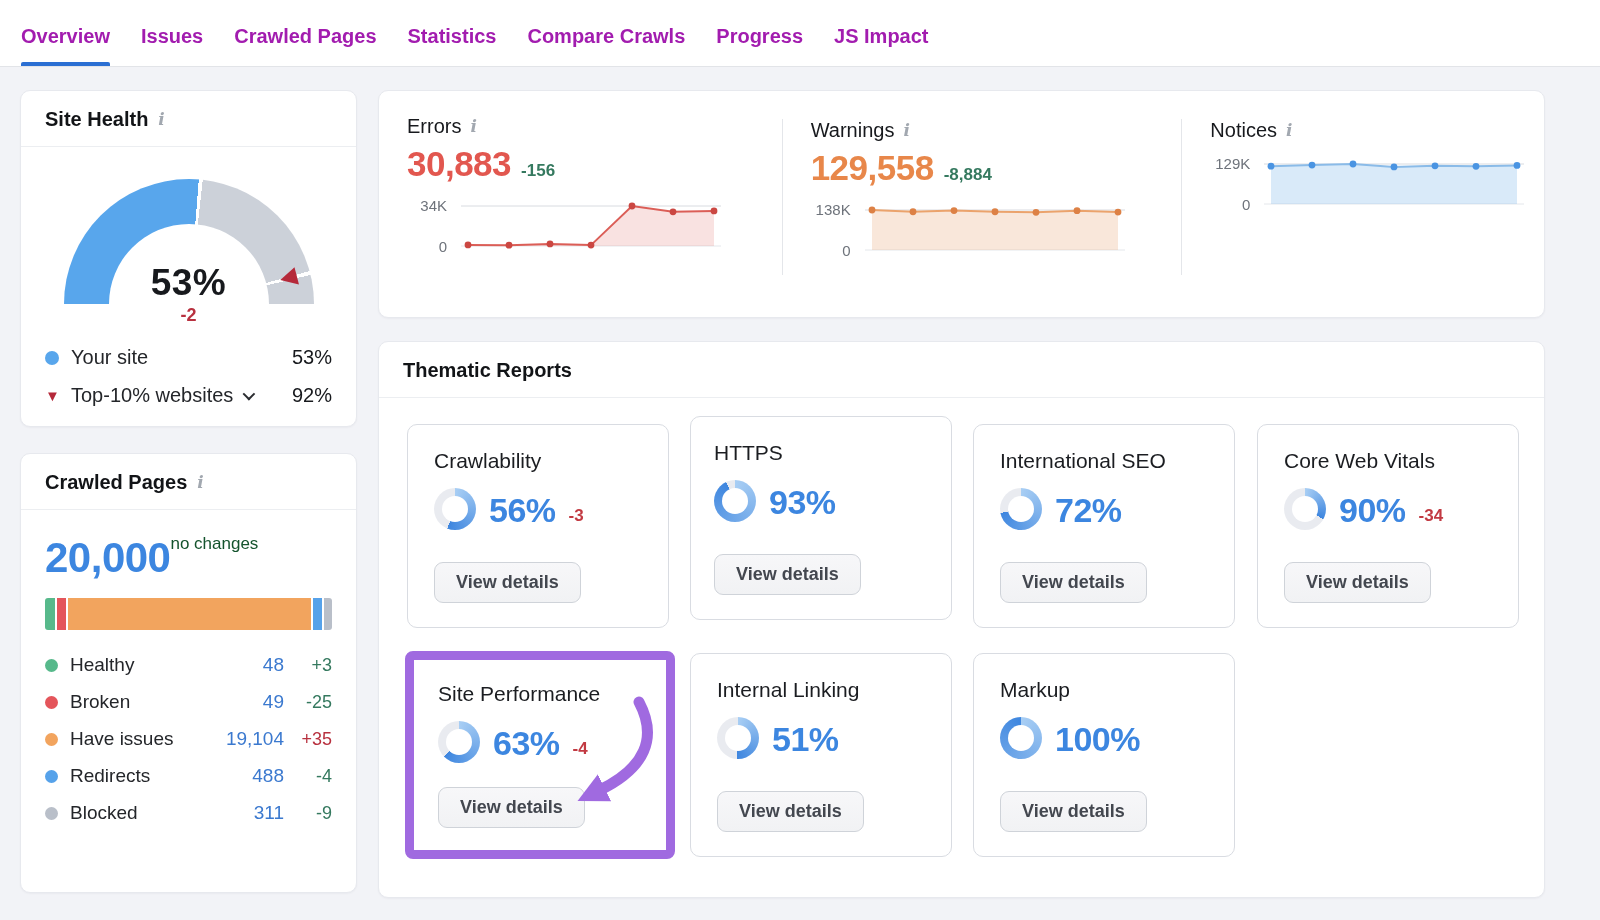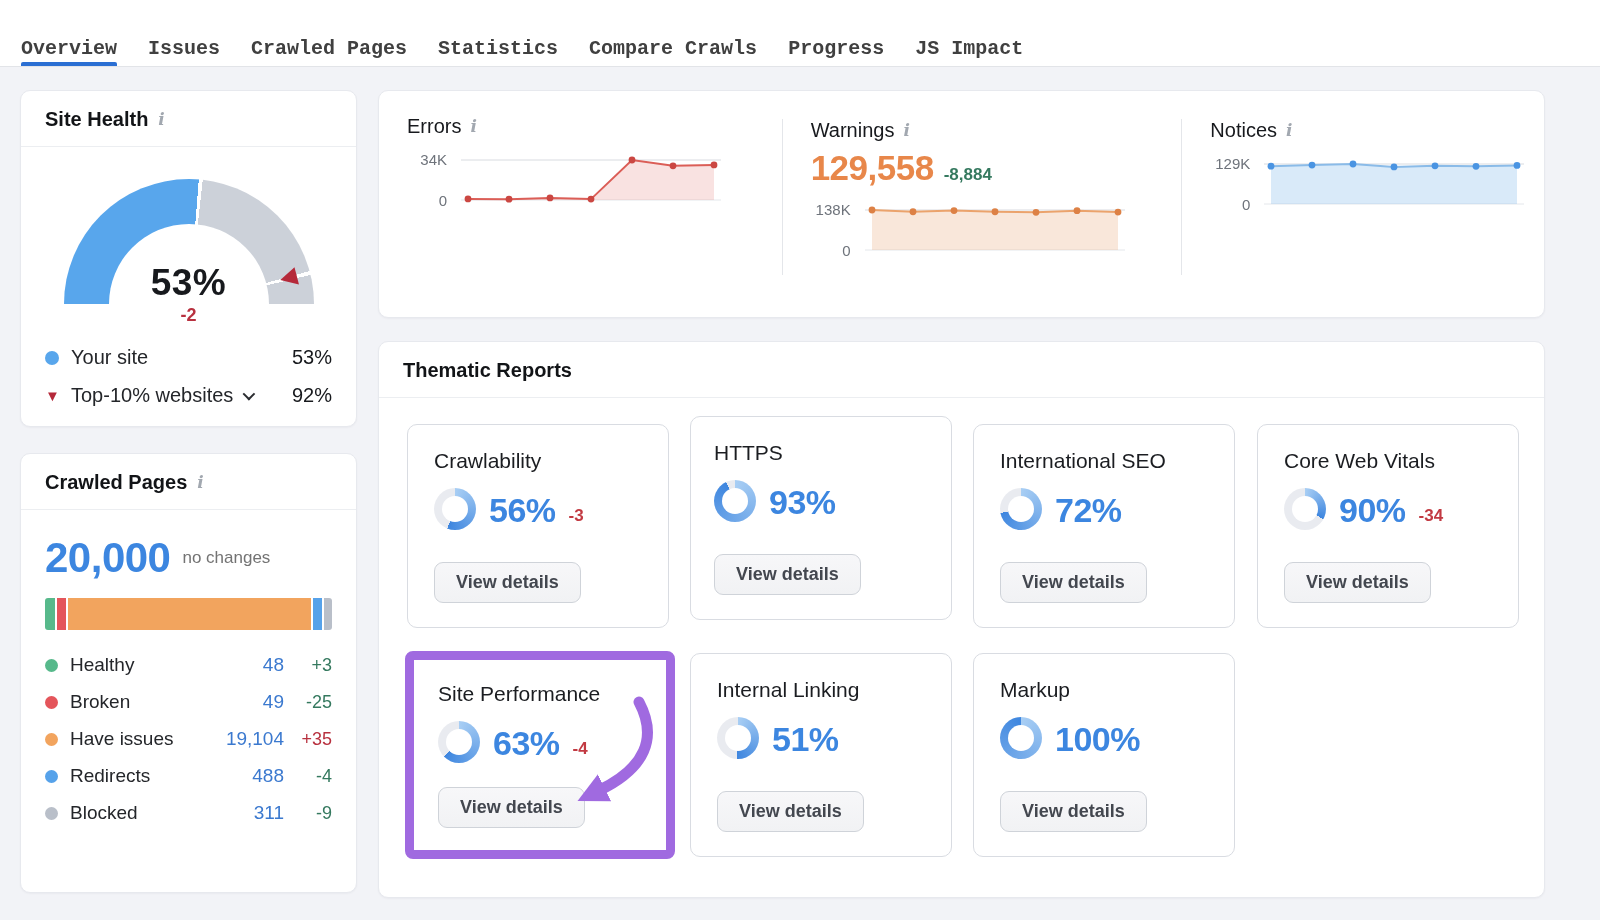--- a/index.html
+++ b/index.html
@@ -11,22 +11,22 @@
     position:relative;
     overflow:hidden;
   }
   
   .topnav {
     position:absolute; left:0; top:0; width:1600px; height:67px;
     background:#ffffff; border-bottom:1px solid #e2e4e8;
     display:flex; align-items:flex-end; padding-left:21px; gap:31px;
   }
   .tab {
-    font-size:20px; font-weight:700; color:#404040;
-    padding-bottom:6px; cursor:pointer; position:relative; white-space:nowrap;font-family:Liberation Mono, monospace;
+    font-size:20px; font-weight:700; color:#a21caf;
+    padding-bottom:18px; cursor:pointer; position:relative; white-space:nowrap;
   }
   .tab.active::after {
     content:""; position:absolute; left:0; right:0; bottom:0; height:4px;
     background:#2b6fd3; border-radius:2px 2px 0 0;
   }
   
   .card {
     position:absolute; background:#ffffff; border:1px solid #e7e9ee;
     border-radius:10px; box-shadow:0 1px 2px rgba(20,30,50,.04);
   }
@@ -55,23 +55,23 @@
   .sh-row { display:flex; align-items:center; font-size:20px; color:#24262a; margin-bottom:15px; cursor:default; }
   .sh-row .lg-marker { width:14px; margin-right:12px; display:inline-flex; align-items:center; }
   .dot { width:14px; height:14px; border-radius:50%; display:inline-block; }
   .tri-down { font-size:15px; color:#b5293a; line-height:1; }
   .chev { width:9px; height:9px; border-right:2.4px solid #2a2c30; border-bottom:2.4px solid #2a2c30;
     transform:rotate(45deg) translateY(-2px); display:inline-block; margin-left:10px; cursor:pointer; }
   .sh-val { margin-left:auto; font-size:20px; color:#17191d; }
   
   #crawled-pages { left:20px; top:453px; width:337px; height:440px; }
   .cp-body { padding:24px 24px 0 24px; }
-  .cp-total-row { display:flex; align-items:center; gap:12px; }
+  .cp-total-row { display:flex; align-items:flex-start; }
   .cp-total { font-size:42px; font-weight:700; color:#3c86e0; letter-spacing:-.5px; }
-  .cp-sub { font-size:17px; color:#737373; }
+  .cp-sub { font-size:17px; color:#14532d; }
   .cp-bar { margin-top:16px; height:32px; display:flex; gap:2px; border-radius:3px; overflow:hidden; }
   .cp-bar span { height:100%; display:block; }
   .cp-legend { margin-top:24px; }
   .cp-row { display:flex; align-items:center; font-size:19px; color:#24262a; margin-bottom:15px; }
   .cp-row .dot { width:13px; height:13px; margin-right:12px; }
   .cp-count { margin-left:auto; color:#3b79cf; }
   .cp-change { width:48px; text-align:right; font-size:18px; }
   
   #metrics-panel { left:378px; top:90px; width:1167px; height:228px; display:flex; }
   .metric { padding:24px 0 0 28px; }
@@ -213,20 +213,24 @@
       </div>
   </div>
 </section>
 
 <section class="card" id="metrics-panel">
   <div class="metric m0">
     <div class="metric-label">
       <span>Errors</span>
       <span class="info-i">i</span>
     </div>
+    <div class="metric-value-row">
+      <span class="metric-value" style="color: rgb(226, 87, 79);">30,883</span>
+      <span class="metric-delta" style="color: rgb(53, 121, 95);">-156</span>
+    </div>
     <div class="spark">
       <div class="spark-labels">
         <span class="ymax">34K</span>
         <span class="yzero">0</span>
       </div>
       <svg width="260" height="58" viewBox="0 0 260 58">
           <line x1="0" y1="10" x2="260" y2="10" stroke="#d8dbe0" stroke-width="1"></line>
           <line x1="0" y1="50" x2="260" y2="50" stroke="#e4e7eb" stroke-width="1"></line>
           <path d="M 7 50 L 7 48.93333333333333 L 48 49.2 L 89 47.955555555555556 L 130 49.111111111111114 L 171 10 L 212 15.777777777777779 L 253 14.888888888888886 L 253 50 Z" fill="rgba(219,94,87,0.18)" stroke="none"></path>
           <polyline points="7,48.93333333333333 48,49.2 89,47.955555555555556 130,49.111111111111114 171,10 212,15.777777777777779 253,14.888888888888886" fill="none" stroke="#db5e57" stroke-width="2"></polyline>

